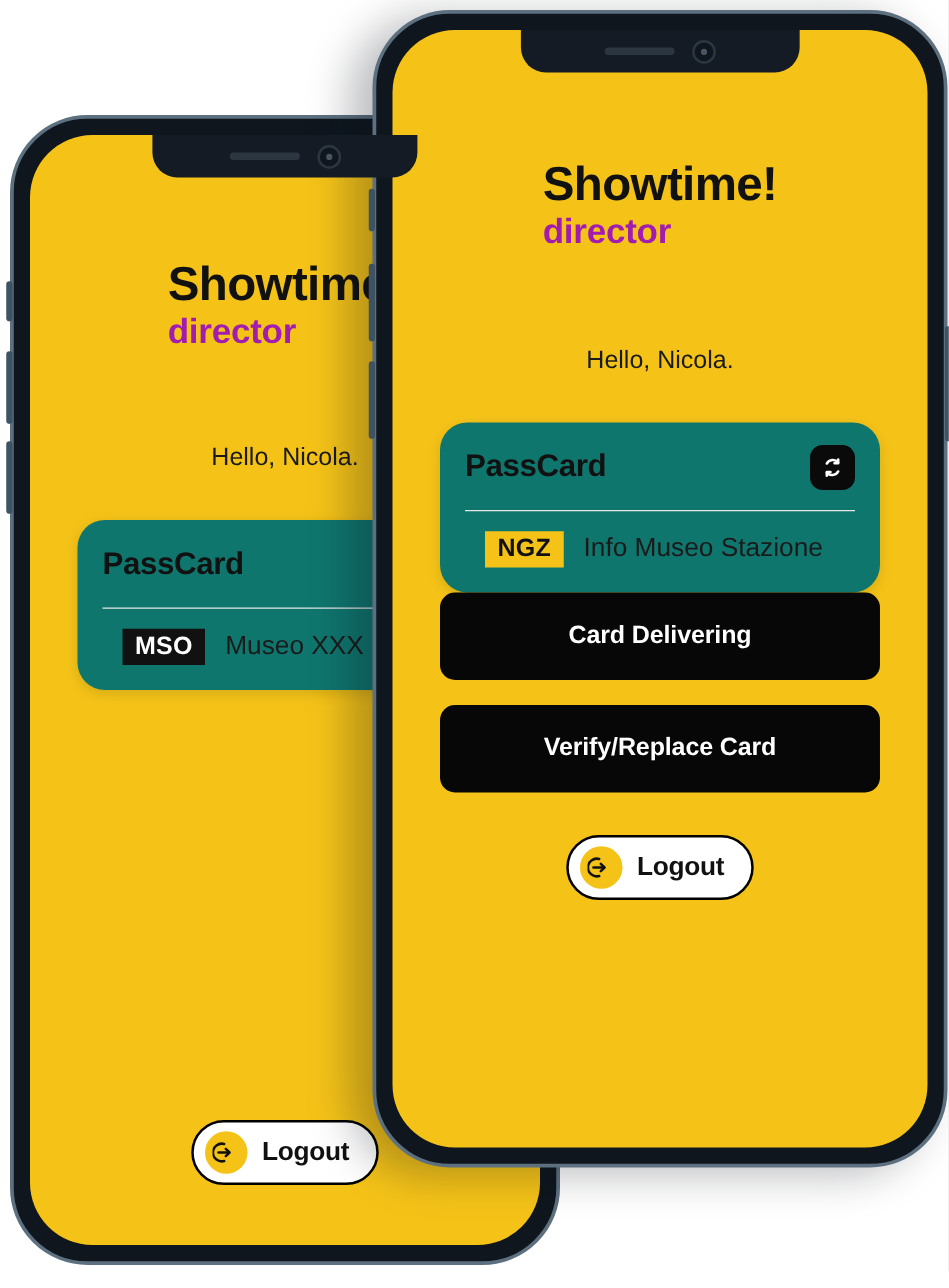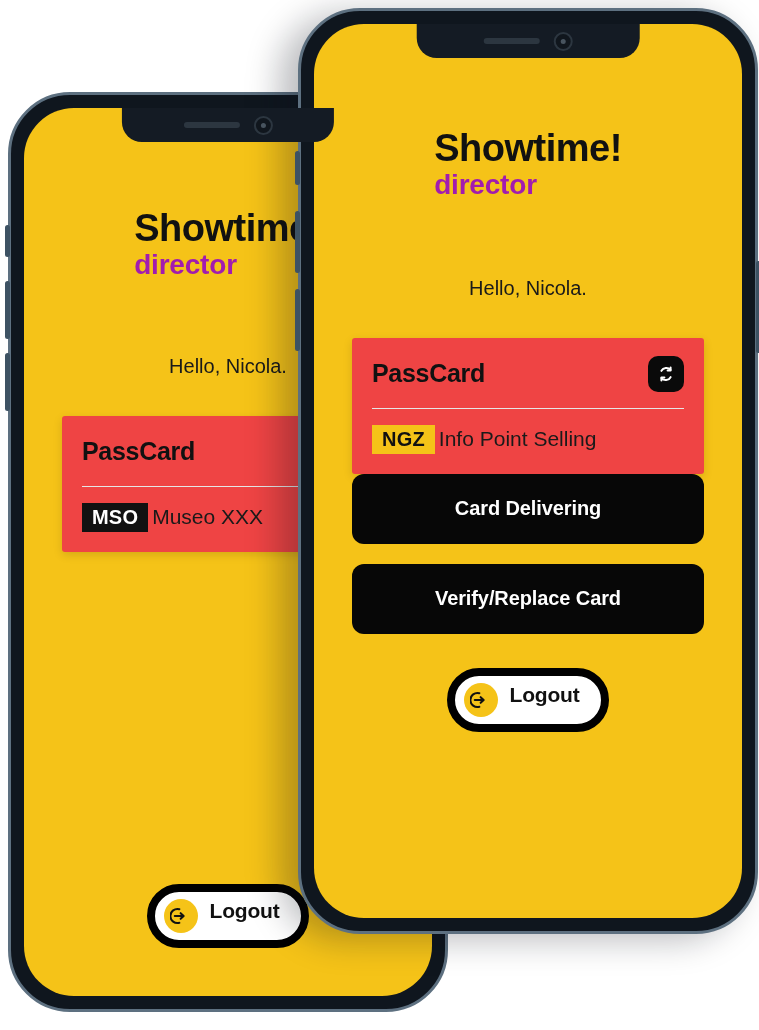--- a/index.html
+++ b/index.html
@@ -138,22 +138,22 @@
 
   .greeting {
     font-size: 20px;
     color: #1a1a1a;
     font-weight: normal;
   }
 
   
   .passcard {
     width: 100%;
-    background: #ef4444;
-    border-radius: 3px;
+    background: #0f766e;
+    border-radius: 22px;
     box-shadow: 0 3px 10px rgba(0,0,0,0.13);
     box-sizing: border-box;
     overflow: hidden;
   }
   .passcard .pc-head {
     display: flex;
     align-items: center;
     justify-content: space-between;
     padding: 18px 20px 16px 20px;
   }
@@ -176,22 +176,22 @@
   }
   .swap-btn svg { display: block; }
   .passcard .pc-divider {
     height: 1px;
     background: #e6e6e6;
     margin: 0 20px;
   }
   .passcard .pc-row {
     display: flex;
     align-items: center;
-    gap: 4px;
-    padding: 16px 20px 20px 20px;
+    gap: 16px;
+    padding: 16px 20px 20px 36px;
   }
   .pc-badge {
     font-size: 20px;
     font-weight: bold;
     padding: 3px 10px;
     letter-spacing: 0.2px;
     flex: none;
   }
   .pc-badge.yellow { background: #F5C318; color: #111111; }
   .pc-badge.dark   { background: #111111; color: #ffffff; }
@@ -214,24 +214,24 @@
     box-sizing: border-box;
     cursor: pointer;
     letter-spacing: -0.1px;
     border: none;
     font-family: inherit;
   }
 
   
   .logout {
     display: inline-flex;
-    align-items: flex-start;
+    align-items: center;
     gap: 12px;
     background: #ffffff;
-    border: 8px solid #000000;
+    border: 2px solid #000000;
     border-radius: 999px;
     padding: 7px 22px 7px 9px;
     cursor: pointer;
     box-sizing: border-box;
   }
   .logout .lg-icon {
     width: 34px;
     height: 34px;
     border-radius: 50%;
     background: #F5C318;
@@ -353,21 +353,21 @@
               <path d="M6.5 8.2A6.6 6.6 0 0 1 17.4 7.1" fill="none" stroke="#ffffff" stroke-width="2.4" stroke-linecap="round"></path>
               <path d="M17.5 4.2v3.6h-3.6" fill="none" stroke="#ffffff" stroke-width="2.4" stroke-linecap="round" stroke-linejoin="round"></path>
               <path d="M17.5 15.8A6.6 6.6 0 0 1 6.6 16.9" fill="none" stroke="#ffffff" stroke-width="2.4" stroke-linecap="round"></path>
               <path d="M6.5 19.8v-3.6h3.6" fill="none" stroke="#ffffff" stroke-width="2.4" stroke-linecap="round" stroke-linejoin="round"></path>
             </svg>
           </div>
         </div>
         <div class="pc-divider"></div>
         <div class="pc-row">
           <span class="pc-badge yellow">NGZ</span>
-          <span class="pc-venue">Info Point Selling</span>
+          <span class="pc-venue">Info Museo Stazione</span>
         </div>
       </div>
 
       <div class="btn-stack">
         <button class="action-btn">Card Delivering</button>
         <button class="action-btn">Verify/Replace Card</button>
       </div>
 
       <div class="logout-wrap">
         <div class="logout">

